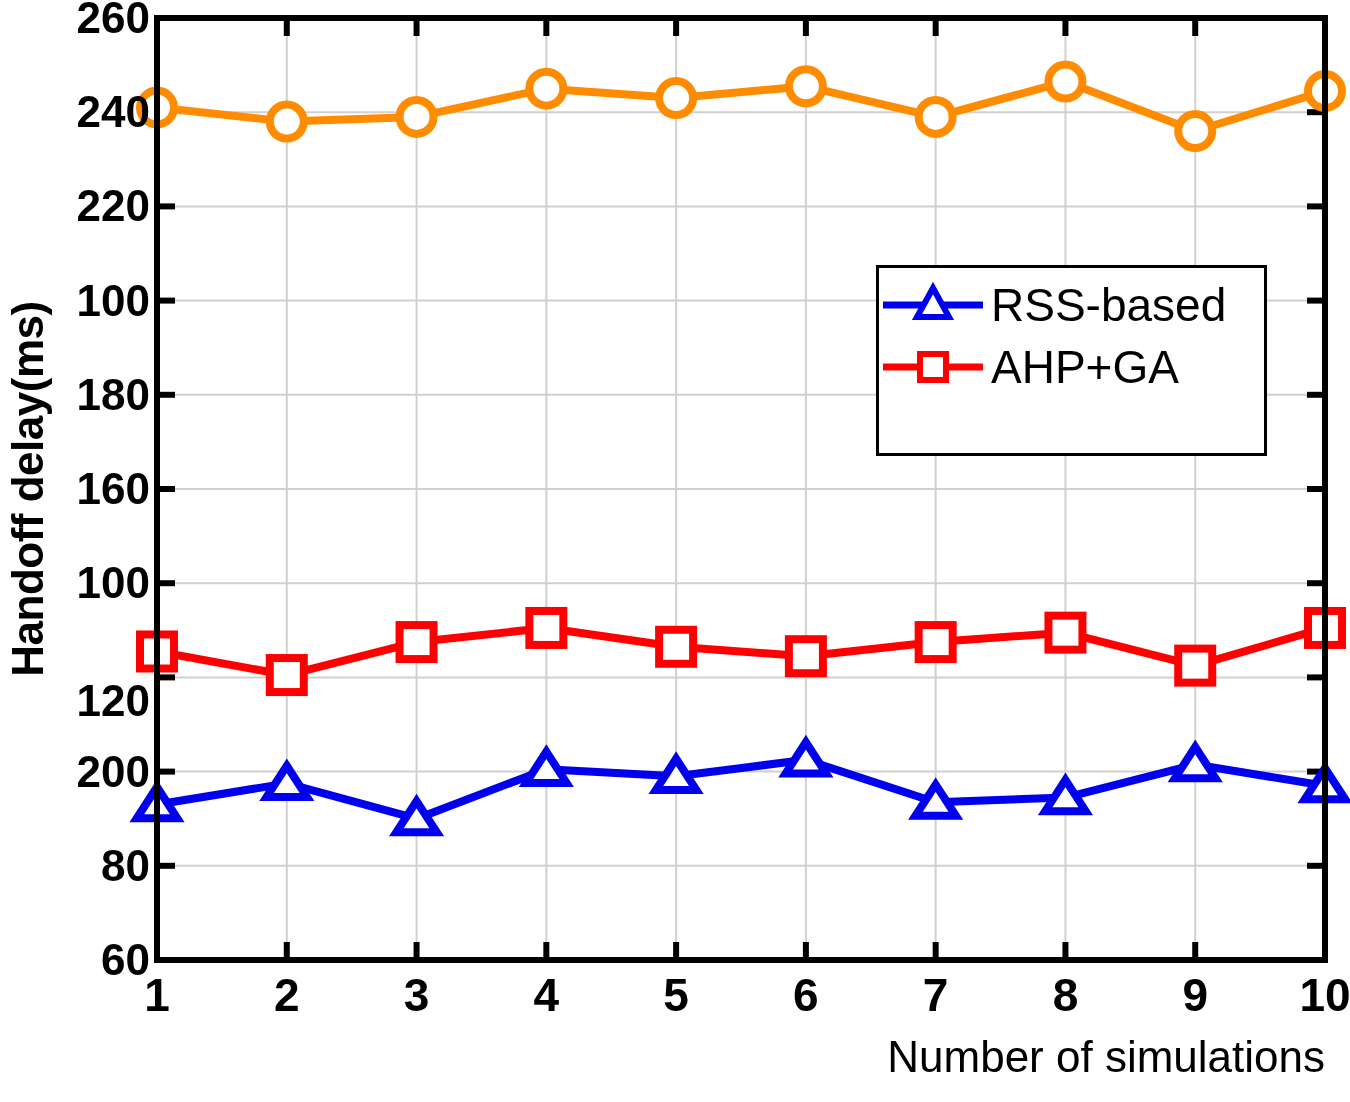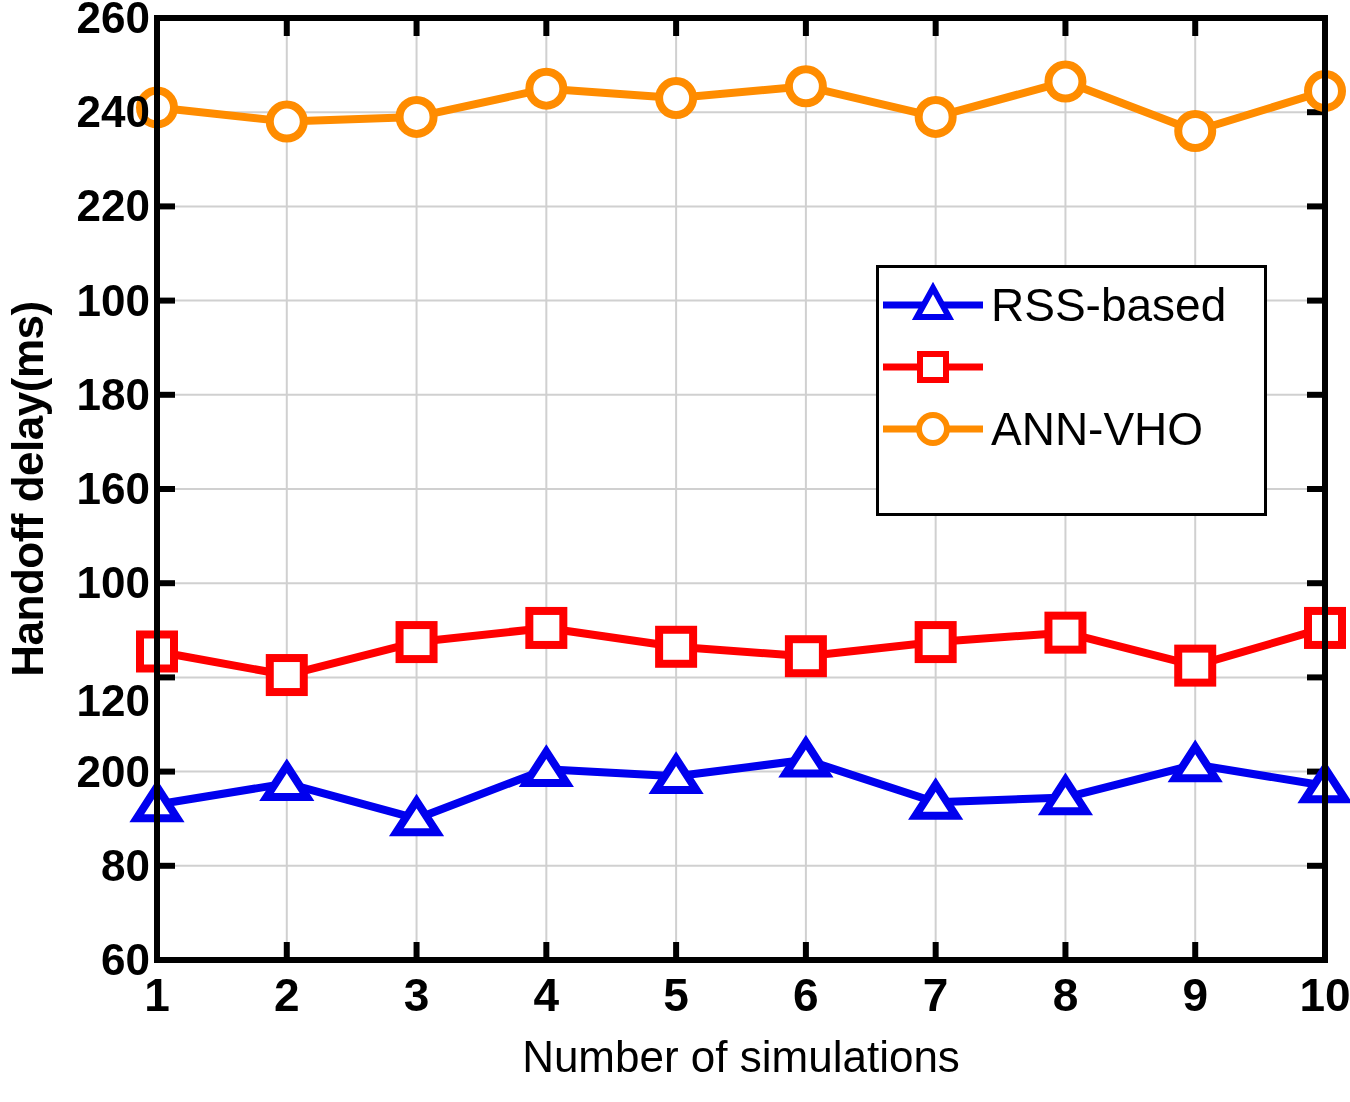--- a/index.html
+++ b/index.html
@@ -38,21 +38,21 @@
     font-weight: bold;
     color: #000000;
     font-family: "Liberation Sans", sans-serif;
     letter-spacing: -0.5px;
   }
   #xlabel {
     position: absolute;
     left: 157px;
     top: 1032px;
     width: 1168px;
-    text-align: center;
+    text-align: right;
     font-size: 44px;
     color: #000000;
     font-family: "Liberation Sans", sans-serif;
     white-space: nowrap;
   }
   #plotsvg {
     position: absolute;
     left: 0;
     top: 0;
   }
@@ -89,21 +89,21 @@
     color: #000000;
     line-height: 1;
     white-space: nowrap;
     font-family: "Liberation Sans", sans-serif;
   }
   #legend {
     position: absolute;
     left: 876px;
     top: 265px;
     width: 391px;
-    height: 251px;
+    height: 191px;
     background: #ffffff;
     border: 3px solid #000000;
     box-sizing: border-box;
   }
   .legend-row {
     position: absolute;
     left: 0;
     width: 100%;
     height: 65px;
     display: flex;
@@ -315,27 +315,19 @@
       </div>
       <div class="legend-text">RSS-based</div>
     </div>
     <div class="legend-row" style="top:66px">
       <div class="legend-sample">
         <svg width="108" height="60" viewBox="0 0 108 60">
           <line x1="4" y1="30" x2="104" y2="30" stroke="#FF0000" stroke-width="7"></line>
           <rect x="41" y="17" width="26" height="26" fill="#ffffff" stroke="#FF0000" stroke-width="6"></rect>
         </svg>
       </div>
-    </div>
-    <div class="legend-row" style="top:128px">
-      <div class="legend-sample">
-        <svg width="108" height="60" viewBox="0 0 108 60">
-          <line x1="4" y1="30" x2="104" y2="30" stroke="#FF8C00" stroke-width="7"></line>
-          <circle cx="54" cy="30" r="14" fill="#ffffff" stroke="#FF8C00" stroke-width="6"></circle>
-        </svg>
-      </div>
-      <div class="legend-text">ANN-VHO</div>
+      <div class="legend-text">AHP+GA</div>
     </div>
   </div>
 
   <div id="xlabel">Number of simulations</div>
 
 </div>
 
 </body></html>

